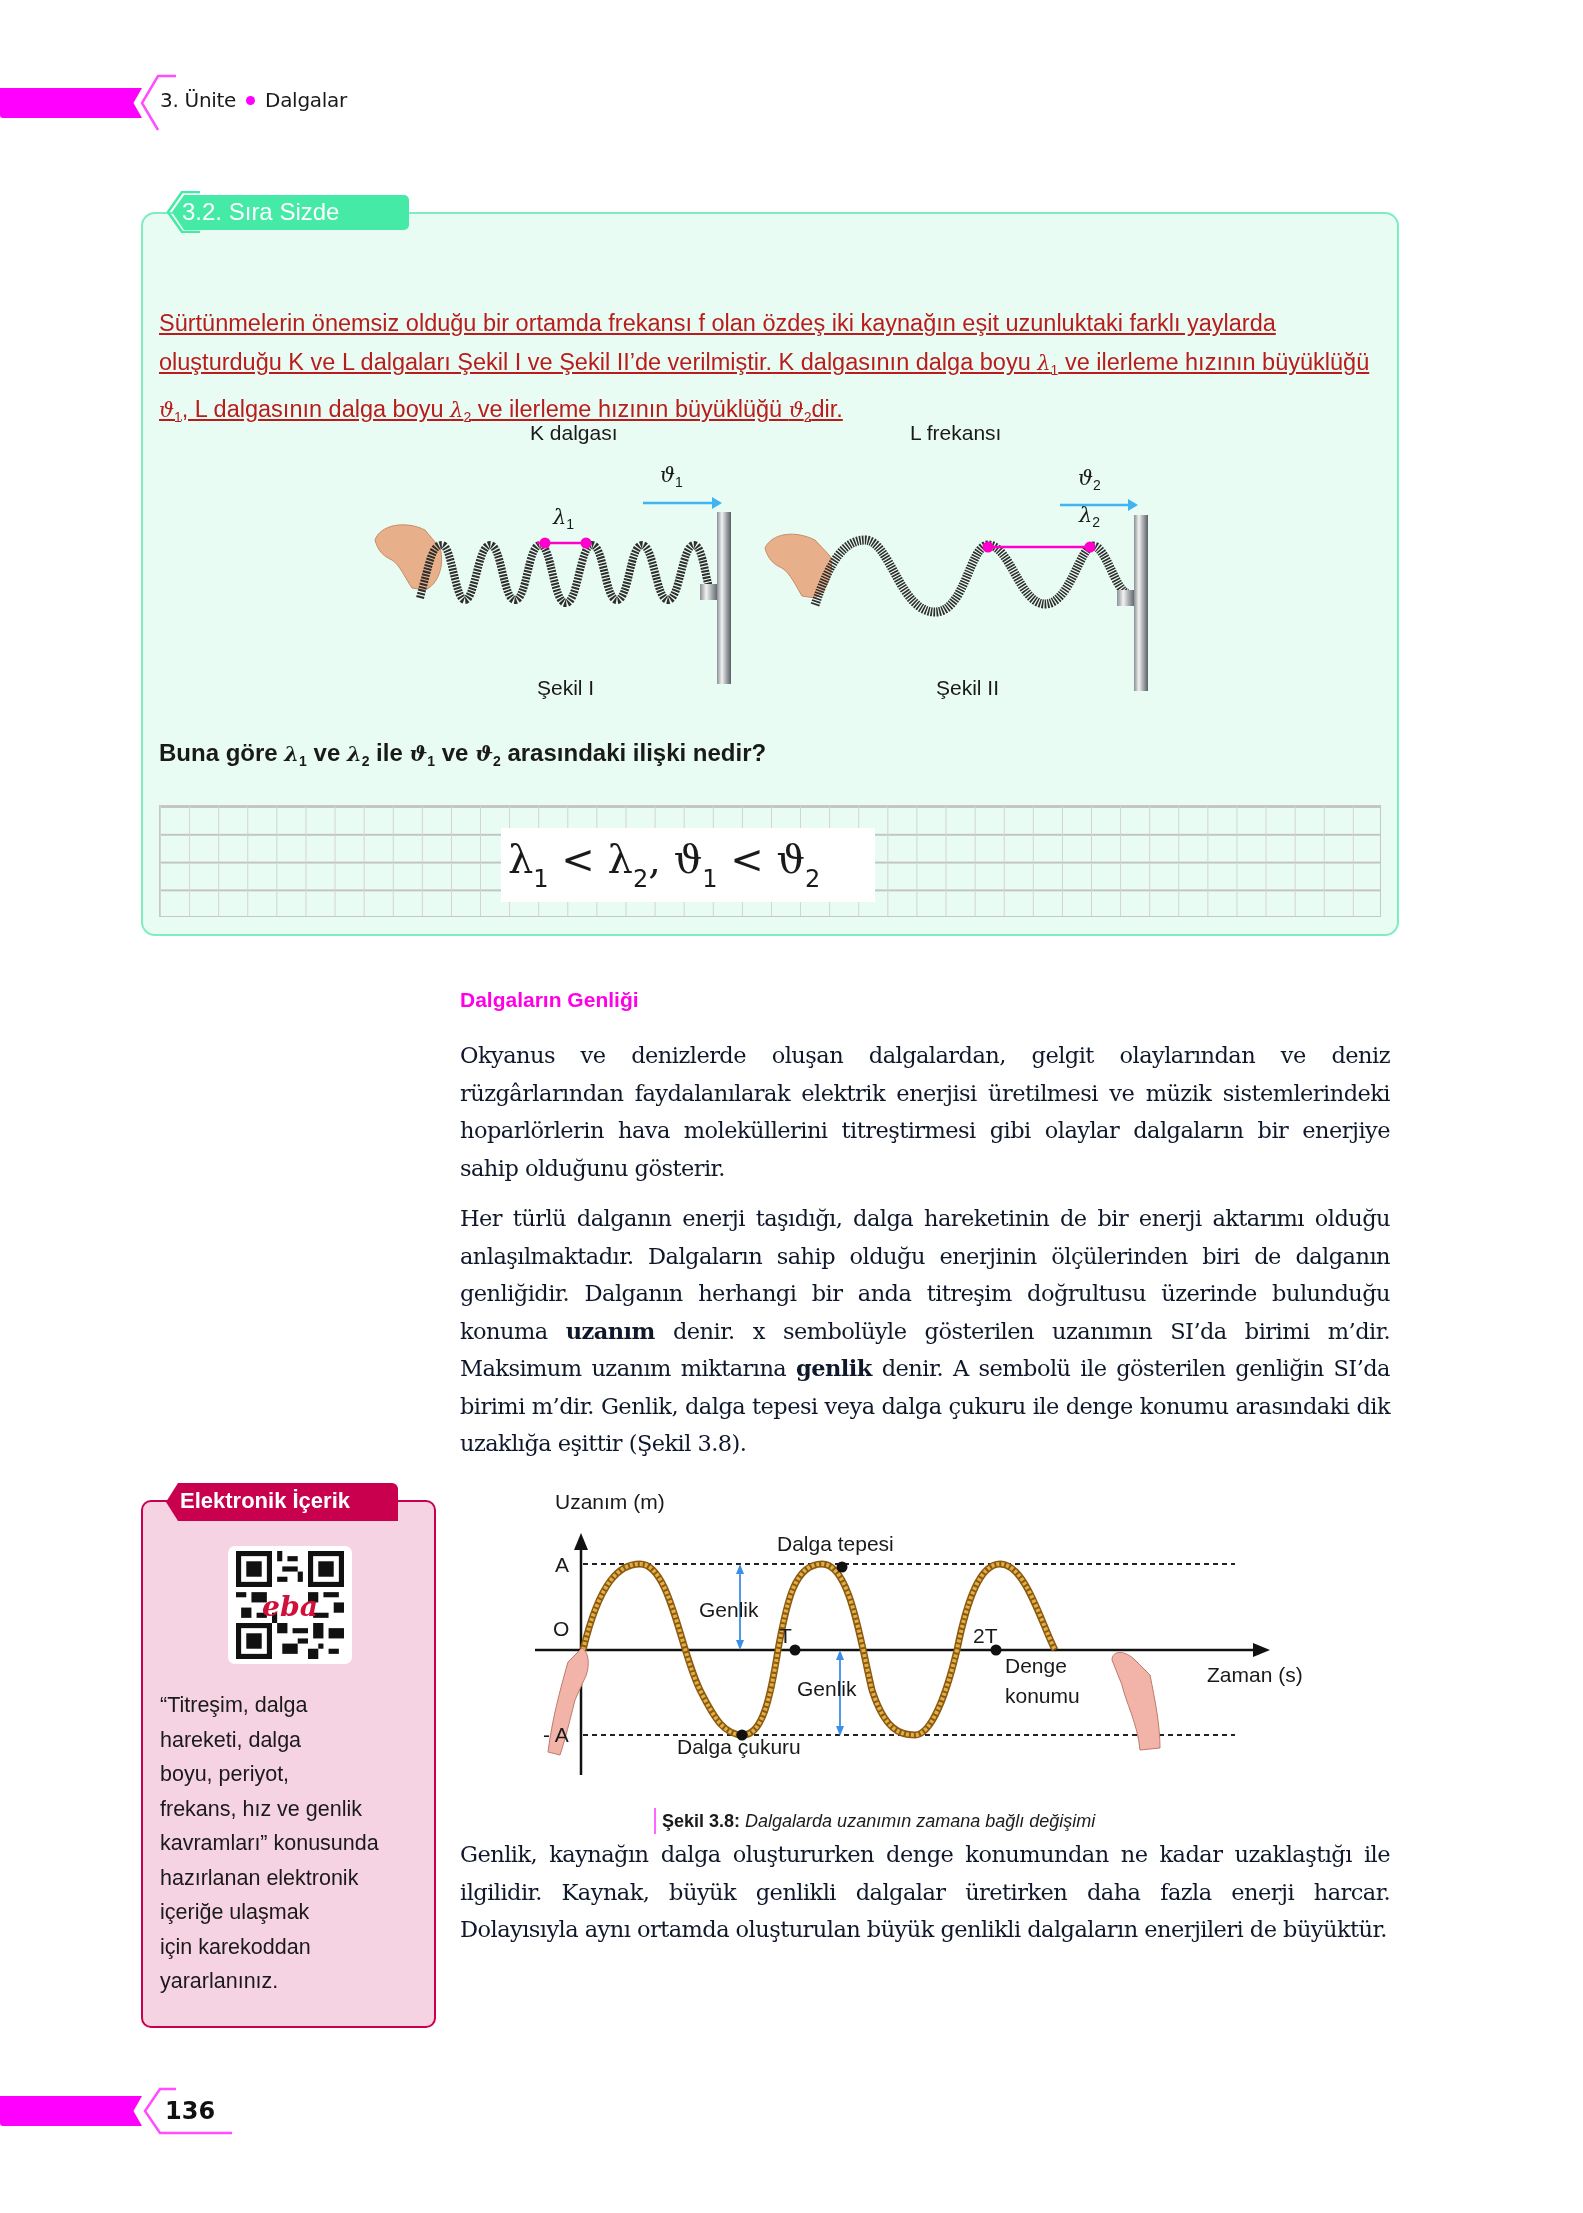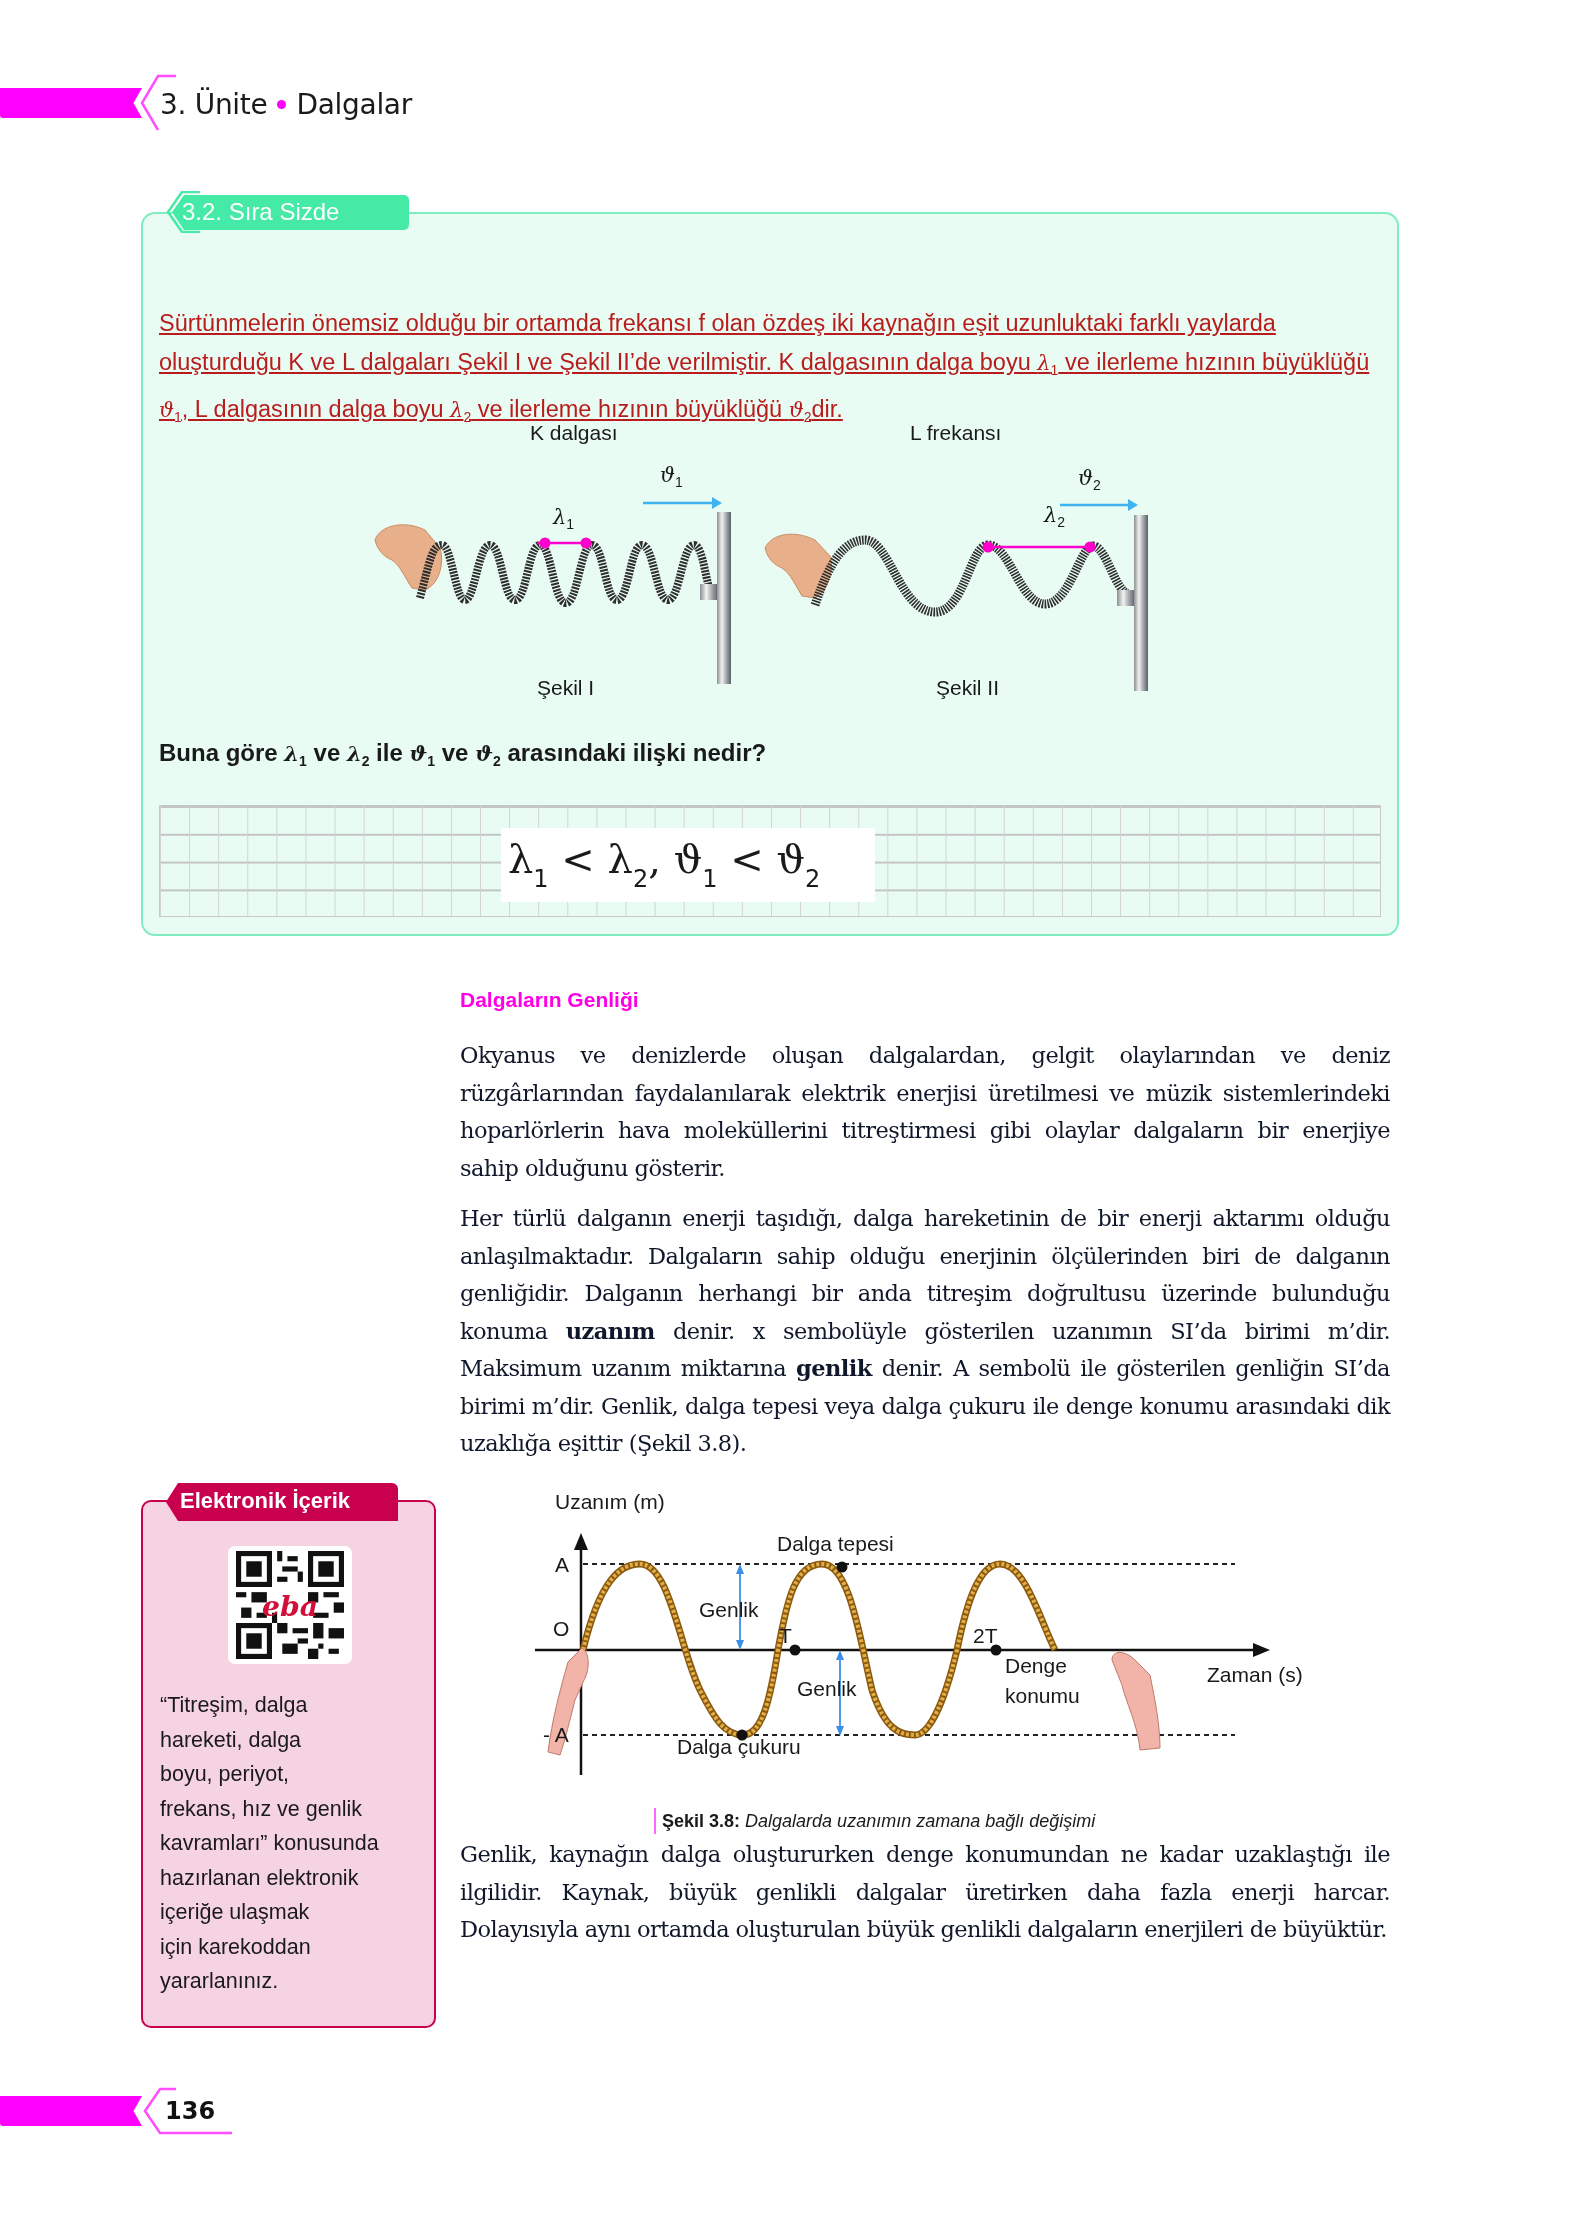--- a/index.html
+++ b/index.html
@@ -5,21 +5,21 @@
   * { box-sizing: border-box; margin: 0; padding: 0; }
   html, body { width: 1583px; height: 2213px; background: #ffffff; overflow: hidden; }
   body { position: relative; font-family: "Liberation Sans", sans-serif; color: #1a1a1a; }
 
   .abs { position: absolute; }
 
   
   .hdr-bar { left: 0; top: 88px; width: 142px; height: 30px; background: #ff00ff; border-radius: 0 0 0 3px;
              clip-path: polygon(0 0, 100% 0, 94% 50%, 100% 100%, 0 100%); }
   .hdr-frame { left: 140px; top: 74px; width: 290px; height: 58px; }
-  .hdr-text { left: 160px; top: 88px; font-size: 28px; color: #1a1a1a; white-space: nowrap; font-family: "DejaVu Sans", sans-serif; letter-spacing: -0.3px; }
+  .hdr-text { left: 160px; top: 88px; font-size: 20px; color: #1a1a1a; white-space: nowrap; font-family: "DejaVu Sans", sans-serif; letter-spacing: -0.3px; }
   .hdr-dot { display: inline-block; width: 9px; height: 9px; border-radius: 50%; background: #ff00ff; margin: 0 10px 3px 10px; vertical-align: middle; }
 
   
   .ss-box { left: 141px; top: 212px; width: 1258px; height: 724px; background: #e9fcf3; border: 2px solid #7eeec0; border-radius: 14px; }
   .ss-tab { left: 160px; top: 191px; width: 250px; height: 42px; }
   .ss-tab-text { left: 182px; top: 198px; font-size: 24px; font-weight: normal; color: #ffffff; white-space: nowrap; }
 
   .ss-para { left: 159px; top: 304px; width: 1225px; font-size: 23.5px; line-height: 39px; color: #b91c1c; text-decoration: underline; }
   .sub { font-size: 14px; vertical-align: -5px; }
   .greek { font-family: "DejaVu Serif", serif; font-style: italic; font-size: 21px; }
@@ -93,21 +93,21 @@
 <div class="abs ss-para"><span>Sürtünmelerin önemsiz olduğu bir ortamda frekansı f olan özdeş iki kaynağın eşit uzunluktaki farklı yaylarda oluşturduğu K ve L dalgaları Şekil I ve Şekil II’de verilmiştir. K dalgasının dalga boyu </span><span class="greek">λ</span><span class="sub">1</span><span> ve ilerleme hızının büyüklüğü </span><span class="greek">ϑ</span><span class="sub">1</span><span>, L dalgasının dalga boyu </span><span class="greek">λ</span><span class="sub">2</span><span> ve ilerleme hızının büyüklüğü </span><span class="greek">ϑ</span><span class="sub">2</span><span>dir.</span></div>
 
 <div class="abs fig-label" style="left:530px;top:421px;">K dalgası</div>
 <div class="abs fig-label" style="left:910px;top:421px;">L frekansı</div>
 <div class="abs fig-label" style="left:537px;top:676px;">Şekil I</div>
 <div class="abs fig-label" style="left:936px;top:676px;">Şekil II</div>
 
 <div class="abs" style="left:660px;top:463px;"><span class="greek">ϑ</span><span class="sub">1</span></div>
 <div class="abs" style="left:1078px;top:466px;"><span class="greek">ϑ</span><span class="sub">2</span></div>
 <div class="abs" style="left:553px;top:505px;"><span class="greek">λ</span><span class="sub">1</span></div>
-<div class="abs" style="left:1044px;top:503px;"><span class="greek">λ</span><span class="sub">2</span></div>
+<div class="abs" style="left:1079px;top:503px;"><span class="greek">λ</span><span class="sub">2</span></div>
 
 <svg class="abs fig-area" viewBox="360 400 820 310">
   <defs>
     <linearGradient id="pole" x1="0" x2="1">
       <stop offset="0" stop-color="#8a8f94"></stop>
         <stop offset="0.35" stop-color="#f2f2f2"></stop>
         <stop offset="0.7" stop-color="#9aa0a5"></stop>
         <stop offset="1" stop-color="#5a5f63"></stop>
     </linearGradient>
   </defs>

